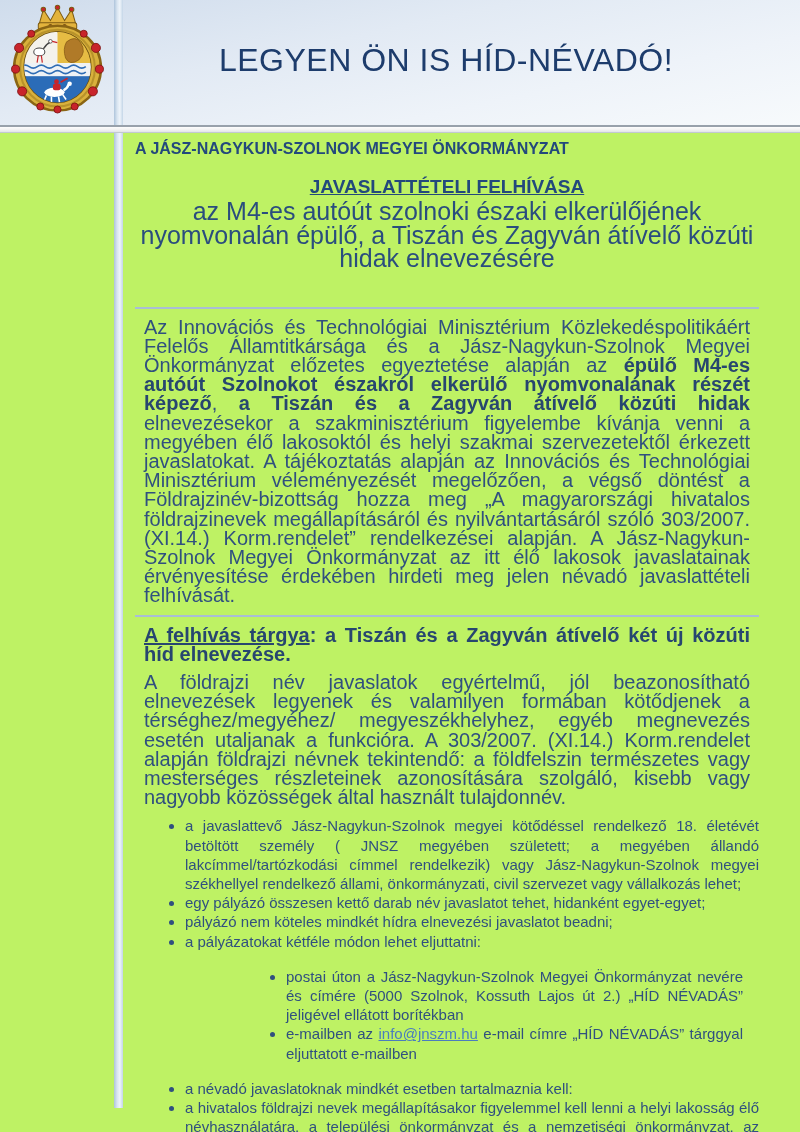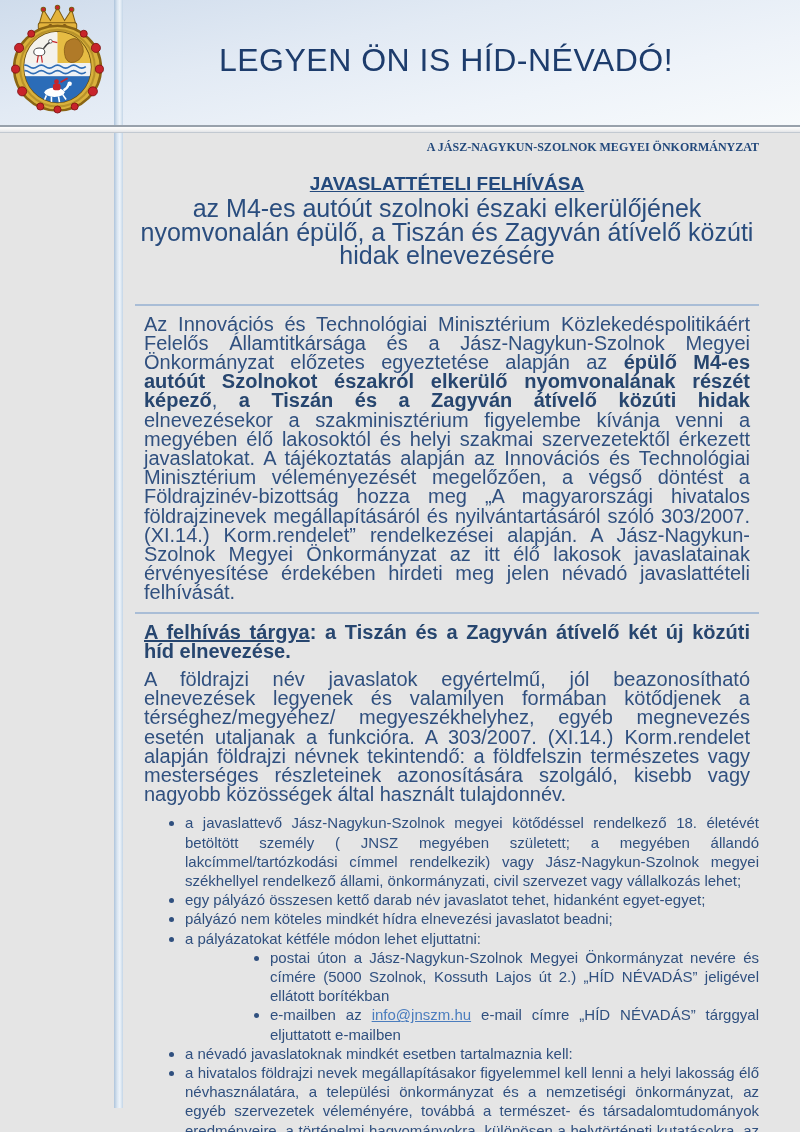--- a/index.html
+++ b/index.html
@@ -1,17 +1,17 @@
 <!DOCTYPE html>
 <html lang="hu"><head>
 <meta charset="utf-8">
 <style>
   html,body{margin:0;padding:0;background:#ffffff;}
   .page{
-    position:relative;width:800px;height:1132px;overflow:hidden;background:#e5e5e5;
+    position:relative;width:800px;height:1132px;overflow:hidden;background:#bef264;
     font-family:"Liberation Sans","DejaVu Sans",sans-serif;color:#30507f;
   }
   
   .header-bg{
     position:absolute;left:0;top:0;width:800px;height:125px;
     background:linear-gradient(168deg,#cfdcEC 0%,#e2eaf4 38%,#eef3f9 70%,#f7fafc 100%);
   }
   
   .v-divider{
     position:absolute;left:114px;top:0;width:9px;height:1108px;
@@ -22,33 +22,33 @@
     position:absolute;left:0;top:125px;width:800px;height:8px;
     background:linear-gradient(180deg,#fdfdfd 0%,#f2f2f2 55%,#e2e4e8 100%);
     border-top:2px solid #98a1ab;border-bottom:1px solid #c2c9d1;box-sizing:border-box;
   }
   .crest{position:absolute;left:9px;top:2px;width:97px;height:112px;}
   .main-title{
     position:absolute;left:135px;top:42px;width:622px;margin:0;text-align:center;
     font-size:32px;font-weight:400;color:#1d3c6c;letter-spacing:.5px;
   }
   .content{position:absolute;left:135px;top:140px;width:624px;}
-  .org{font-size:12px;font-weight:bold;text-align:right;color:#23497c;font-family:Liberation Serif, serif;}
+  .org{font-size:16px;font-weight:bold;text-align:left;color:#23497c;}
   .call{margin-top:18px;font-size:19px;font-weight:bold;text-decoration:underline;text-align:center;color:#23497c;}
   .subject{margin-top:2px;font-size:25px;line-height:23.5px;text-align:center;color:#2a4d7e;}
   .rule{border:none;border-top:2px solid #a9bdd6;height:0;margin:0;}
   .rule1{margin-top:36px;margin-bottom:4px;}
   .rule2{margin-top:8px;margin-bottom:3px;}
   .para{margin:9px;font-size:20px;line-height:19.2px;text-align:justify;}
   .r-b{font-weight:bold;color:#27466f;}
   .r-i{}
   .r-bu{font-weight:bold;text-decoration:underline;color:#27466f;}
   .r-link{color:#4b7dbe;text-decoration:underline;}
   .bullets ul{list-style:disc outside;margin:3px 0 0 0;padding:0 0 0 50px;}
-  .bullets ul ul{margin:0;padding-left:85px;}
+  .bullets ul ul{margin:16px;padding-left:85px;}
   .bullets li{font-size:15px;line-height:19.2px;text-align:justify;}
 </style>
 </head>
 <body>
 
 <div class="page">
 
   <div class="header-bg"></div>
   <div class="v-divider"></div>
   <div class="h-divider"></div>

